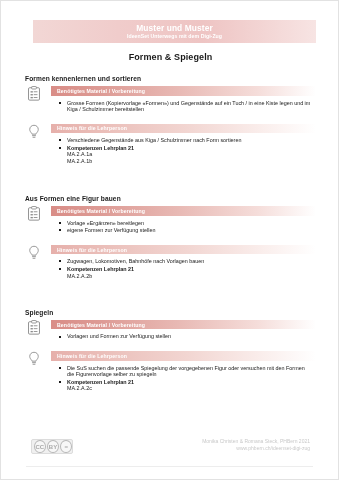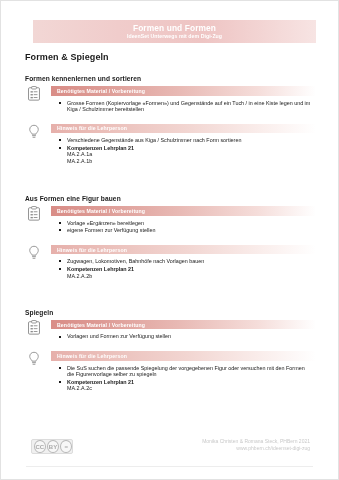--- a/index.html
+++ b/index.html
@@ -58,20 +58,21 @@
   }
 
   
   .doc-title {
     margin-top: 9px;
     margin-left: 0px;
     font-size: 9px;
     font-weight: bold;
     color: #1a1a1a;
     letter-spacing: 0.1px;
+    text-align: center;
   }
   .section-title {
     font-size: 6.6px;
     font-weight: bold;
     color: #1a1a1a;
     letter-spacing: 0.1px;
   }
   .sec1 { margin-top: 13px; }
   .sec2 { margin-top: 31px; }
   .sec3 { margin-top: 30px; }
@@ -198,21 +199,21 @@
     line-height: 7px;
   }
 </style>
 </head>
 <body>
 
 <div class="page">
   <div class="content">
 
     <div class="banner">
-      <div class="banner-title">Formen und Formen</div>
+      <div class="banner-title">Muster und Muster</div>
       <div class="banner-sub">IdeenSet Unterwegs mit dem Digi-Zug</div>
     </div>
 
     <div class="doc-title">Formen &amp; Spiegeln</div>
 
     <div class="section-title sec1">Formen kennenlernen und sortieren</div>
 
     <div class="block">
       <span class="blk-icon">
         <svg viewBox="0 0 24 26" width="14" height="15">

